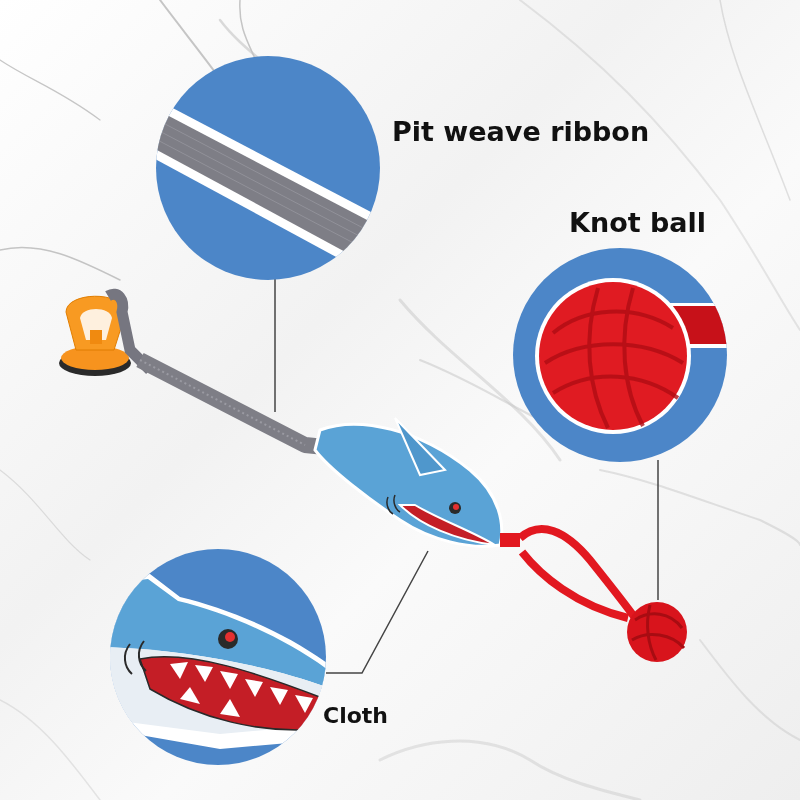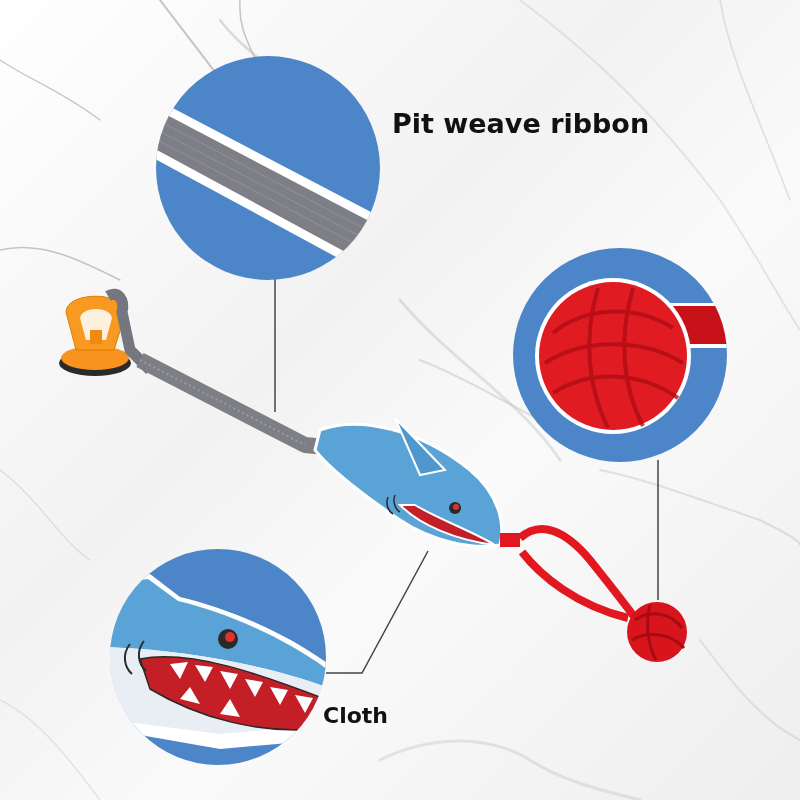--- a/index.html
+++ b/index.html
@@ -122,15 +122,16 @@
         <polygon points="70,150 80,138 90,155"></polygon>
         <polygon points="110,165 120,150 130,168"></polygon>
       </g>
       <circle cx="118" cy="90" r="10" fill="#2a2a2a"></circle>
       <circle cx="120" cy="88" r="5" fill="#e53030"></circle>
       <path d="M20 95 C12 105 14 118 22 125" stroke="#2a2a2a" stroke-width="2" fill="none"></path>
       <path d="M34 92 C26 102 28 115 36 122" stroke="#2a2a2a" stroke-width="2" fill="none"></path>
     </svg>
   </div>
 
-  <div class="label" style="left:392px; top:108px; font-size:27px;">Pit weave ribbon</div>
+  <div class="label" style="left:392px; top:116px; font-size:27px;">Pit weave ribbon</div>
+  <div class="label" style="left:569px; top:207px; font-size:27px;">Knot ball</div>
   <div class="label" style="left:323px; top:703px; font-size:22px;">Cloth</div>
 </div>
 
 </body></html>

